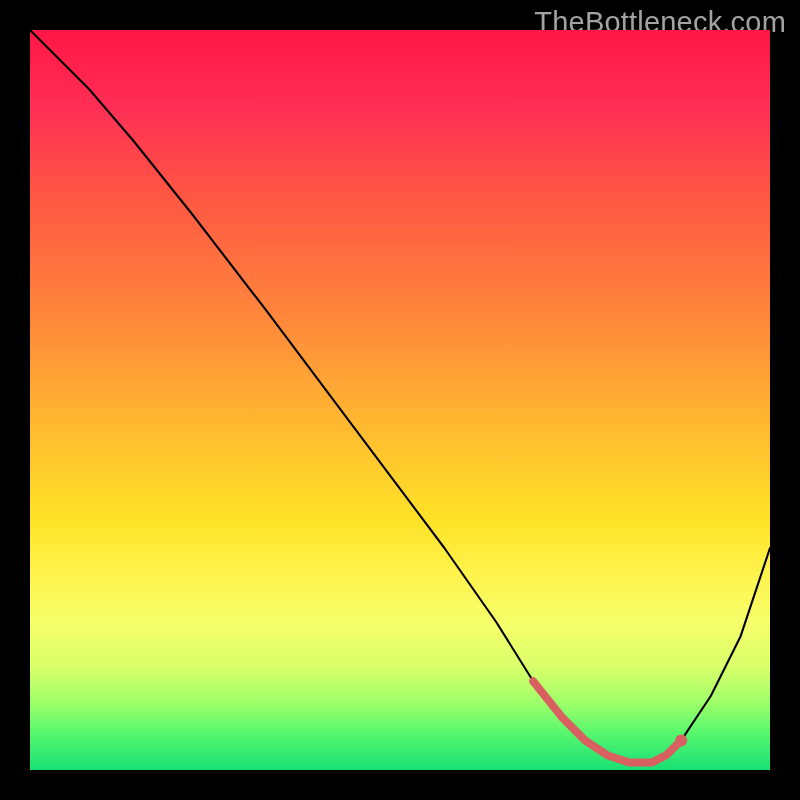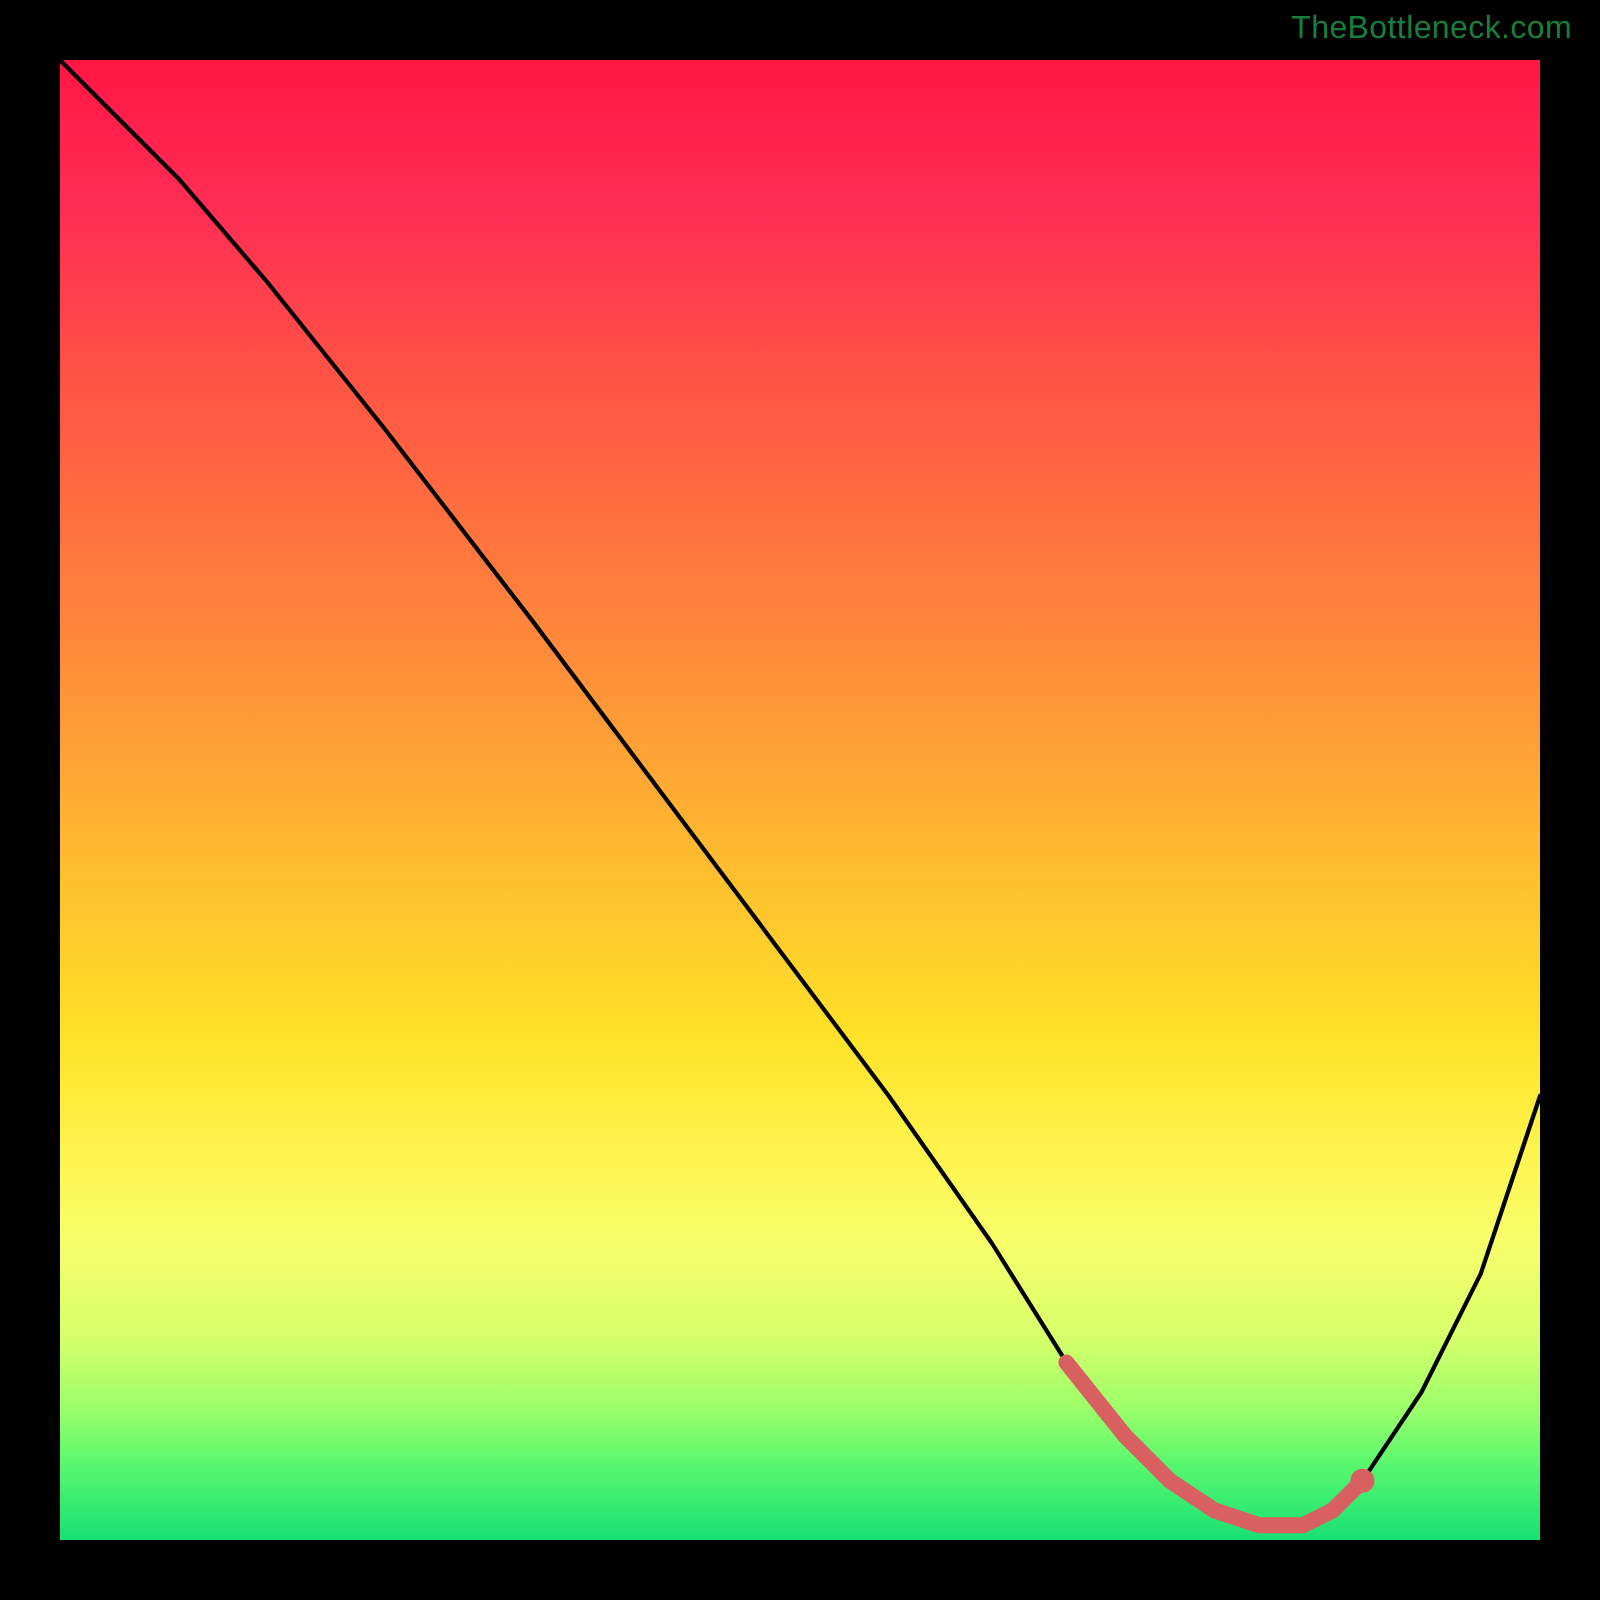--- a/index.html
+++ b/index.html
@@ -37,22 +37,22 @@
       #d9ff6a 86%,
       #9dff6a 91%,
       #57f76e 95%,
       #18e074 100%
     );
   }
   .watermark {
     position: absolute;
     top: 6px;
     right: 14px;
-    color: #15803d;
-    font-size: 16px;
+    color: #a3a3a3;
+    font-size: 29px;
     letter-spacing: 0.2px;
     font-weight: 500;
     user-select: none;
   }
   svg.curve {
     position: absolute;
     left: 0;
     top: 0;
     width: 740px;
     height: 740px;

